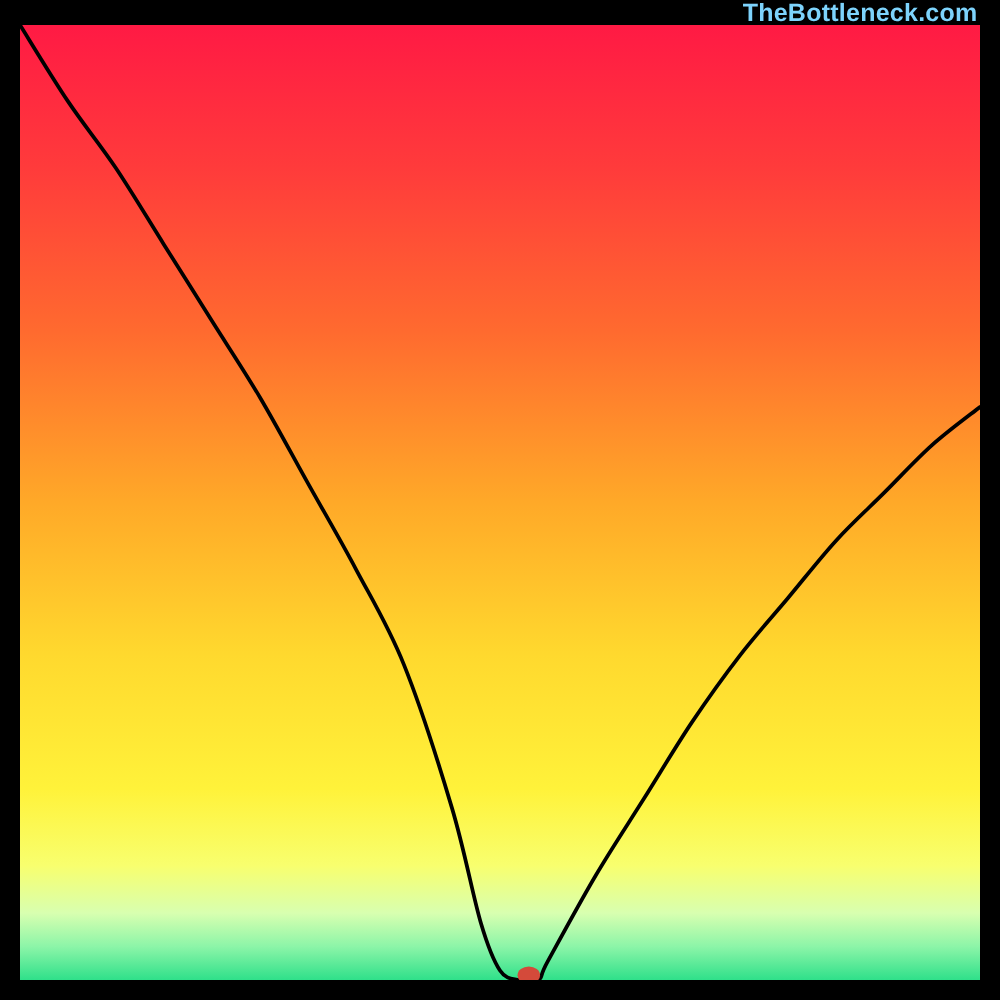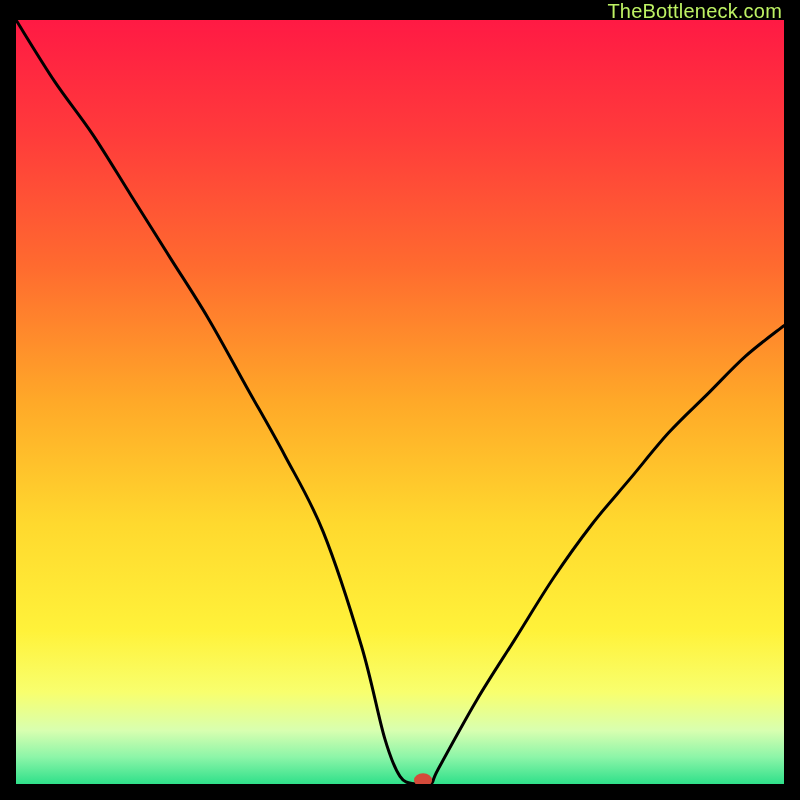--- a/index.html
+++ b/index.html
@@ -16,23 +16,23 @@
     left: 16px;
     top: 20px;
     width: 768px;
     height: 764px;
     background: #000;
   }
   .attribution {
     position: absolute;
     top: 0;
     right: 18px;
-    color: #bef264;
+    color: #7dd3fc;
     font-size: 20px;
-    font-weight: 400;
+    font-weight: 700;
     letter-spacing: 0.2px;
   }
   svg {
     display: block;
   }
 </style>
 </head>
 <body>
 
 <div class="attribution">TheBottleneck.com</div>

